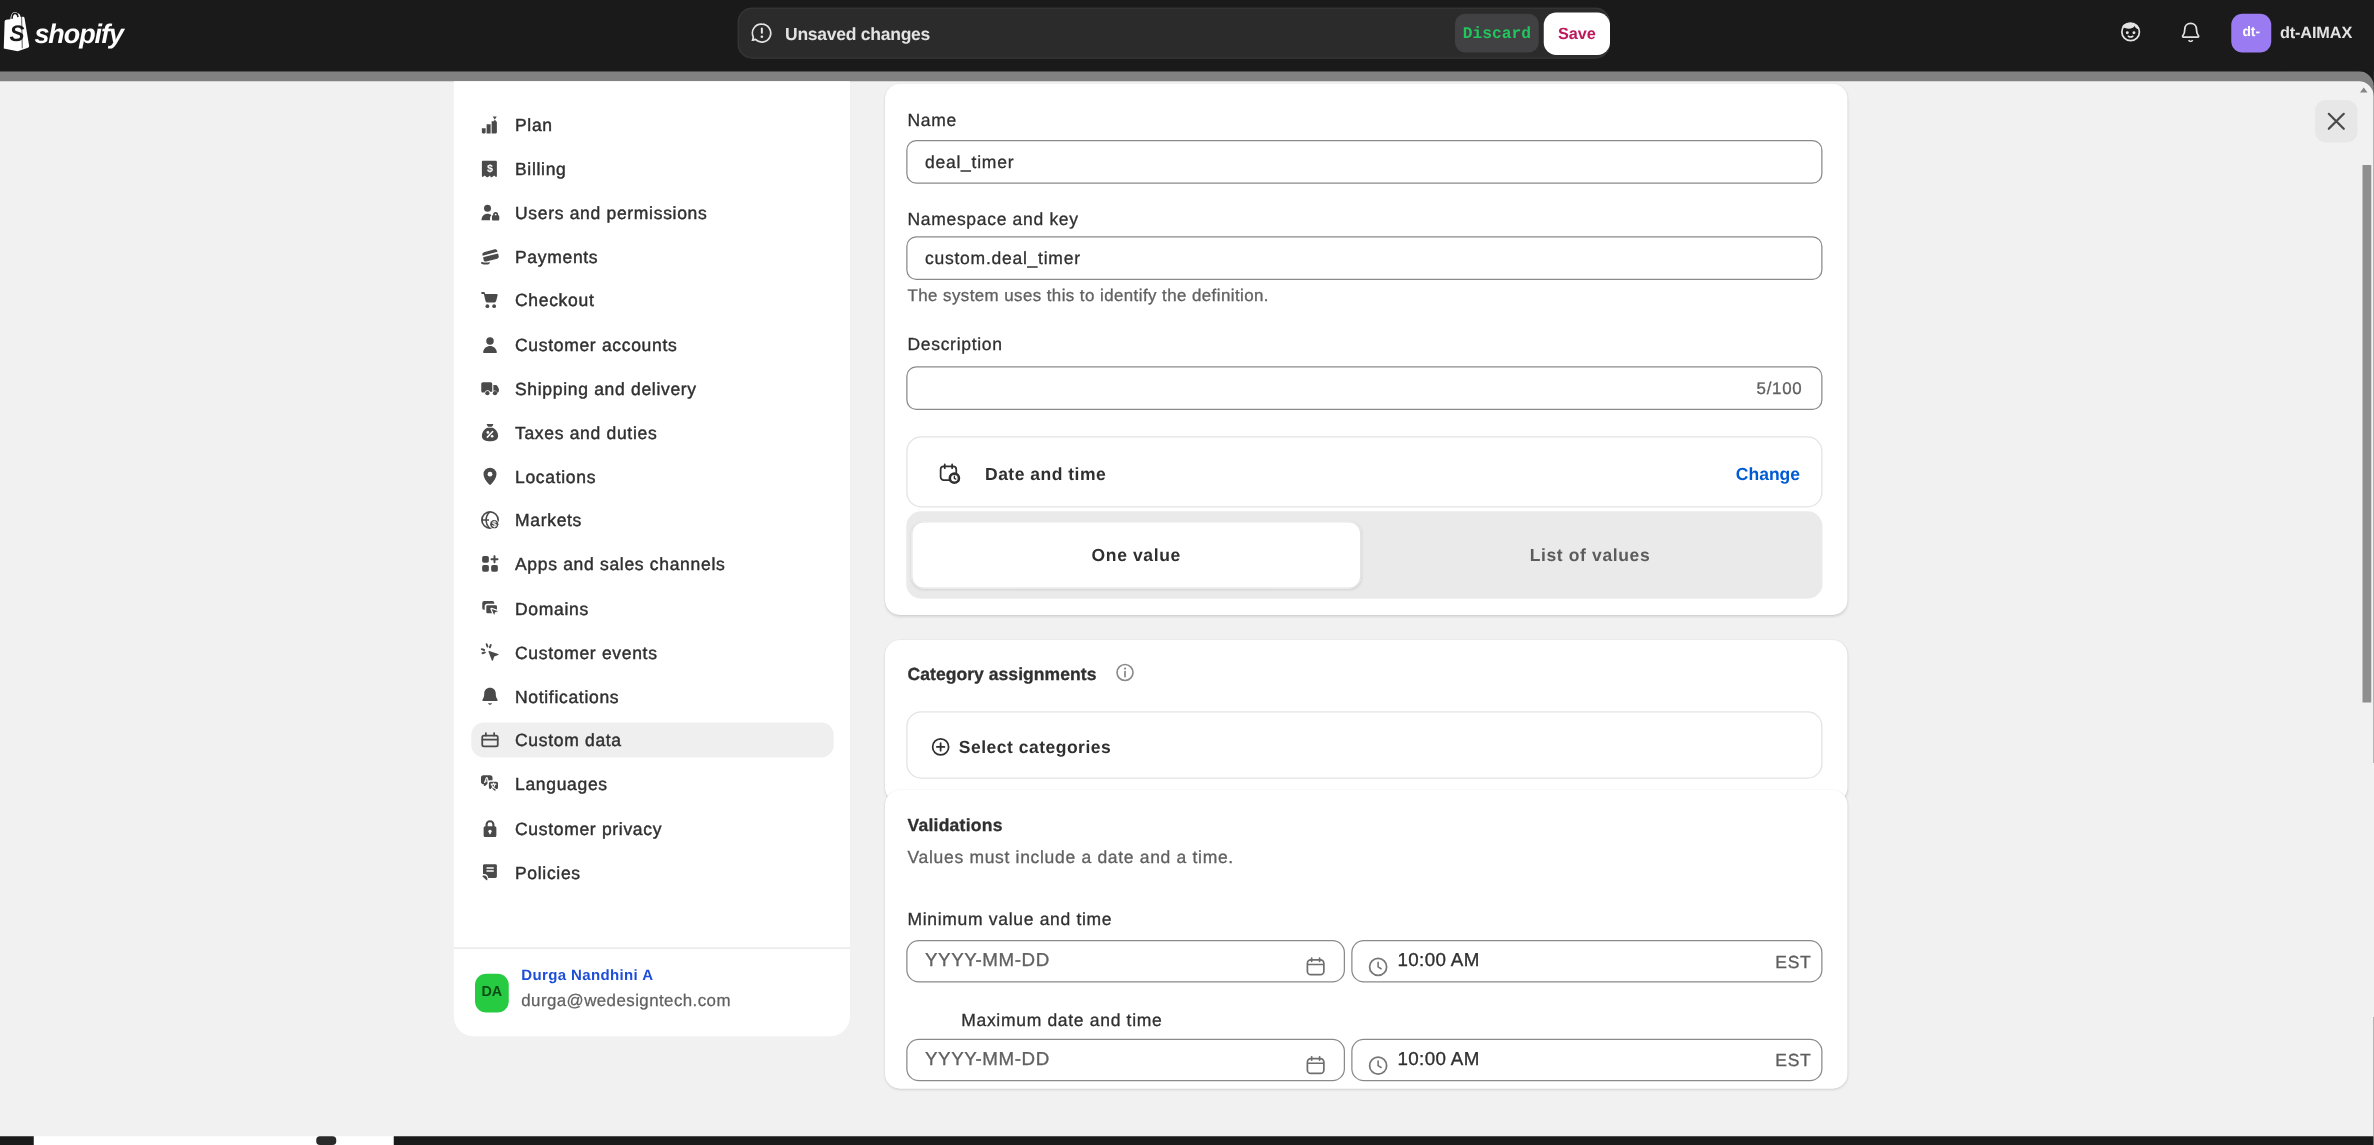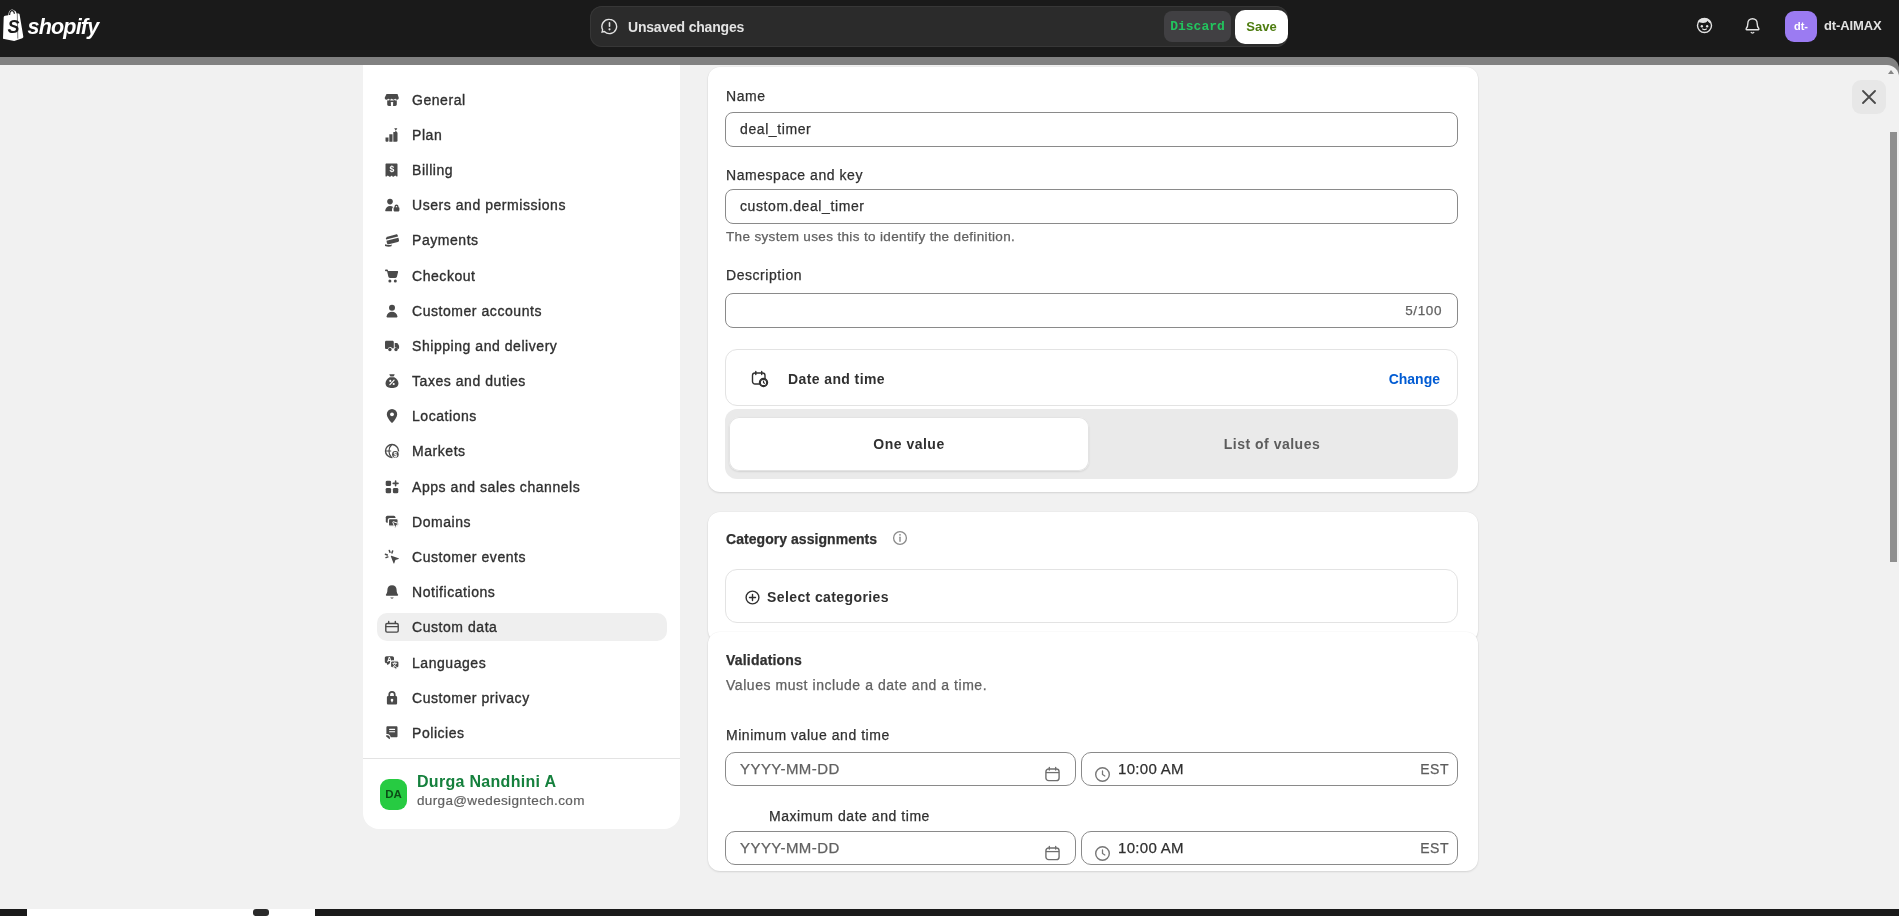--- a/index.html
+++ b/index.html
@@ -15,21 +15,21 @@
 .logo { position:absolute; left:-1px; top:0px; }
 .ctxbar { position:absolute; left:590px; top:6px; width:698px; height:41px;
   background:#2b2b2b; border-radius:12px; box-shadow:inset 0 0 0 1px #373737; }
 .ctxbar .lbl { position:absolute; left:38px; top:13px; font-size:14px; font-weight:700;
   color:#e3e3e3; letter-spacing:-0.2px; }
 .ctxbar svg.warn { position:absolute; left:11px; top:12px; }
 .btn-discard { position:absolute; left:574px; top:5px; width:67px; height:31px;
   background:#414043; border-radius:8px; color:#22c55e; font-size:13px; font-weight:700;
   text-align:center; line-height:31px;font-family:Liberation Mono, monospace; }
 .btn-save { position:absolute; left:645px; top:4px; width:53px; height:34px;
-  background:#ffffff; border-radius:10px; color:#4d7c0f; font-size:13px; font-weight:700;
+  background:#ffffff; border-radius:10px; color:#be185d; font-size:13px; font-weight:700;
   text-align:center; line-height:34px; }
 .ticon { position:absolute; top:17px; }
 .avatar-top { position:absolute; left:1785px; top:11px; width:32px; height:31px;
   background:#9b7bf2; border-radius:9px; color:#fff; font-size:11px; font-weight:700;
   text-align:center; line-height:31px; }
 .topname { position:absolute; left:1824px; top:18px; font-size:13px; font-weight:700;
   color:#e3e3e3; letter-spacing:-0.1px; }
 
 
 .sidebar { position:absolute; left:363px; top:0px; width:317px; height:764px;
@@ -41,21 +41,21 @@
 .nav .rowwrap { height:35.2px; display:flex; align-items:center; padding:0 13px 0 14px; }
 .nav .rowwrap .sel { height:28px; width:100%; display:flex; align-items:center;
   background:#efefef; border-radius:10px; padding-left:7px; }
 .nav .rowwrap .sel svg { flex:0 0 16px; }
 .nav .rowwrap .sel .t { margin-left:12px; font-size:14px; color:#303030; letter-spacing:0.1px; -webkit-text-stroke:0.35px #303030; letter-spacing:0.55px; }
 .usr { position:absolute; left:0px; top:693px; width:317px; height:71px;
   border-top:1px solid #e3e3e3; }
 .uavatar { position:absolute; left:17px; top:20px; width:27px; height:31px;
   background:#27cb42; border-radius:9px; color:#0b4d16; font-size:11.5px; font-weight:700;
   text-align:center; line-height:31px; }
-.uname { position:absolute; left:54px; top:14px; font-size:16px; font-weight:700; color:#15803d; letter-spacing:0.3px; }
+.uname { position:absolute; left:54px; top:14px; font-size:12px; font-weight:700; color:#1d4ed8; letter-spacing:0.3px; }
 .umail { position:absolute; left:54px; top:34px; font-size:13.5px; color:#616161; -webkit-text-stroke:0.2px #616161; letter-spacing:0.35px; }
 
 
 .card { position:absolute; left:708px; width:770px; background:#fff; border-radius:12px;
   box-shadow:0 1px 2px rgba(26,26,26,0.12), 0 0 0 0.5px rgba(0,0,0,0.03);padding-left:32px; }
 .card1 { top:2px; height:425px; }
 .card2 { top:447px; height:130px; }
 .card3 { top:567px; height:239px; }
 .lab { position:absolute; left:18px; font-size:14px; color:#303030; letter-spacing:0.55px; -webkit-text-stroke:0.25px currentColor; }
 .inp { position:absolute; left:17px; width:733px; height:35px; background:#fff;
@@ -84,28 +84,20 @@
 .bstrip .b1 { position:absolute; left:0; top:0; width:27px; height:7px; background:#1a1a1a; }
 .bstrip .b2 { position:absolute; left:253px; top:0; width:16px; height:7px; background:#2a2a2a; border-radius:3px; }
 .bstrip .b3 { position:absolute; left:315px; top:0; width:1584px; height:7px; background:#1a1a1a; }
 </style>
 </head>
 <body>
 <div class="page">
   <div class="canvas">
     <div class="sidebar">
       <div class="nav" id="nav">
-          <div class="row">
-            <svg width="16" height="16" viewBox="0 0 16 16" fill="#4a4a4a">
-              <path d="M2.5 2h11l1.2 3.4c.3.9-.3 2.3-1.8 2.3-.9 0-1.5-.5-1.7-1.1-.3.6-.9 1.1-1.7 1.1s-1.4-.5-1.7-1.1C7.5 7.2 6.9 7.7 6 7.7 5.2 7.7 4.6 7.2 4.3 6.6 4.1 7.2 3.5 7.7 2.6 7.7 1.1 7.7.5 6.3.8 5.4z"></path>
-              <path d="M3.2 8.3v4c0 .9.7 1.6 1.6 1.6h6.4c.9 0 1.6-.7 1.6-1.6v-4c-.9.4-2 .2-2.6-.3-.5.4-1.2.6-2.2.6s-1.7-.2-2.2-.6c-.6.5-1.7.7-2.6.3z"></path>
-              <rect x="6.9" y="10" width="2.2" height="3.9" rx="0.4" fill="#fff"></rect>
-            </svg>
-            <span class="t">General</span>
-          </div>
           <div class="row">
             <svg width="16" height="16" viewBox="0 0 16 16" fill="#4a4a4a">
               <path d="M1.5 10.5h3v3.3c0 .5-.4.9-.9.9H2.4c-.5 0-.9-.4-.9-.9z"></path>
               <path d="M5.3 7.3h3.2v7.4H5.3z"></path>
               <path d="M9.3 5h3.3c.5 0 .9.4.9.9v7.9c0 .5-.4.9-.9.9H9.3z"></path>
               <path d="M10.2 1.2h3.2l-1.6 2.6z"></path>
               <rect x="11.1" y="4.2" width="1.5" height="1.5"></rect>
             </svg>
             <span class="t">Plan</span>
           </div>

